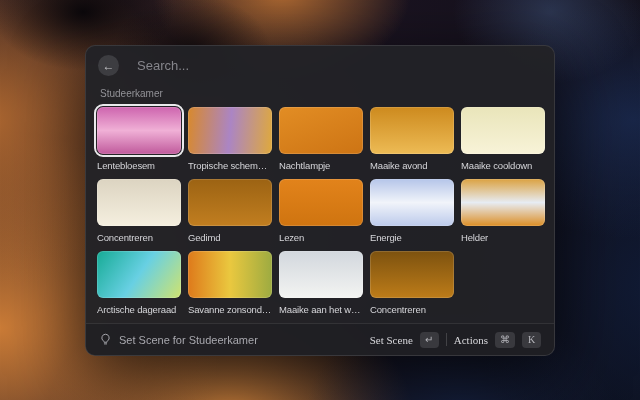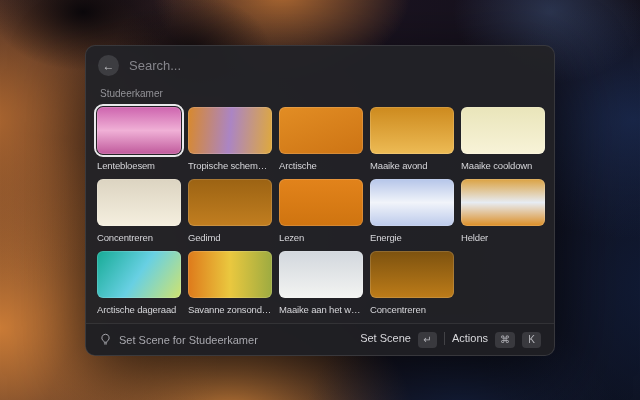--- a/index.html
+++ b/index.html
@@ -35,21 +35,21 @@
     display:flex; flex-direction:column; overflow:hidden;
     box-sizing:border-box;
   }
   .header { display:flex; align-items:center; gap:10px; padding:9px 12px 5px; }
   .back-btn {
     width:21px; height:21px; border-radius:50%; background:#3d3d41; border:none;
     color:#c8c8cc; font-size:12px; line-height:1;
     display:flex; align-items:center; justify-content:center; padding:0; cursor:pointer;
     font-family:"Liberation Sans", sans-serif;
   }
-  .search { color:#85858b; font-size:13px; flex:1; }
+  .search { color:#85858b; font-size:13px; flex:1;margin-left:8px; }
   .section-label { padding:7px 14px 3px; color:#929297; font-size:10px; }
   .scenes-grid {
     display:grid; grid-template-columns:repeat(5, 84px);
     column-gap:7px; row-gap:8px;
     padding:5px 11px 6px; align-content:start; flex:1;
   }
   .scene { cursor:pointer; }
   .thumb {
     height:47px; border-radius:6px;
     box-shadow: inset 0 0 0 1px rgba(255,255,255,0.14);
@@ -59,21 +59,21 @@
     margin-top:6px; font-size:9.5px; letter-spacing:-0.15px; color:#d6d6da;
     white-space:nowrap; overflow:hidden; text-overflow:ellipsis; max-width:92px;
   }
   .footer {
     display:flex; align-items:center; gap:7px; padding:0 13px; height:31px; flex:none;
     border-top:1px solid rgba(255,255,255,0.09);
     background:rgba(28,28,32,0.5);
   }
   .bulb { display:flex; align-items:center; }
   .context { color:#a8a8ae; font-size:11px; }
-  .footer-right { margin-left:auto; display:flex; gap:7px; }
+  .footer-right { margin-left:auto; display:flex; align-items:center; gap:7px;font-family:Liberation Serif, serif; }
   .footer-action { color:#d8d8dc; font-size:11px; cursor:pointer; }
   .key {
     background:#39393e; color:#b4b4ba; border-radius:4px; font-size:10px;
     padding:2px 5px; min-width:9px; text-align:center; line-height:1.2;
   }
   .v-divider { width:1px; height:13px; background:rgba(255,255,255,0.16); }
 </style>
 </head>
 <body>
 
@@ -96,21 +96,21 @@
     <div class="scene-label">Lentebloesem</div>
   </div>
 
   <div class="scene">
     <div class="thumb" style="background: linear-gradient(95deg, rgb(216, 137, 44), rgb(171, 133, 196), rgb(223, 169, 60));"></div>
     <div class="scene-label">Tropische schemering</div>
   </div>
 
   <div class="scene">
     <div class="thumb" style="background: linear-gradient(160deg, rgb(226, 141, 36), rgb(205, 116, 20));"></div>
-    <div class="scene-label">Arctische</div>
+    <div class="scene-label">Nachtlampje</div>
   </div>
 
   <div class="scene">
     <div class="thumb" style="background: linear-gradient(rgb(205, 138, 30), rgb(237, 187, 85));"></div>
     <div class="scene-label">Maaike avond</div>
   </div>
 
   <div class="scene">
     <div class="thumb" style="background: linear-gradient(rgb(233, 229, 186), rgb(248, 243, 216));"></div>
     <div class="scene-label">Maaike cooldown</div>

